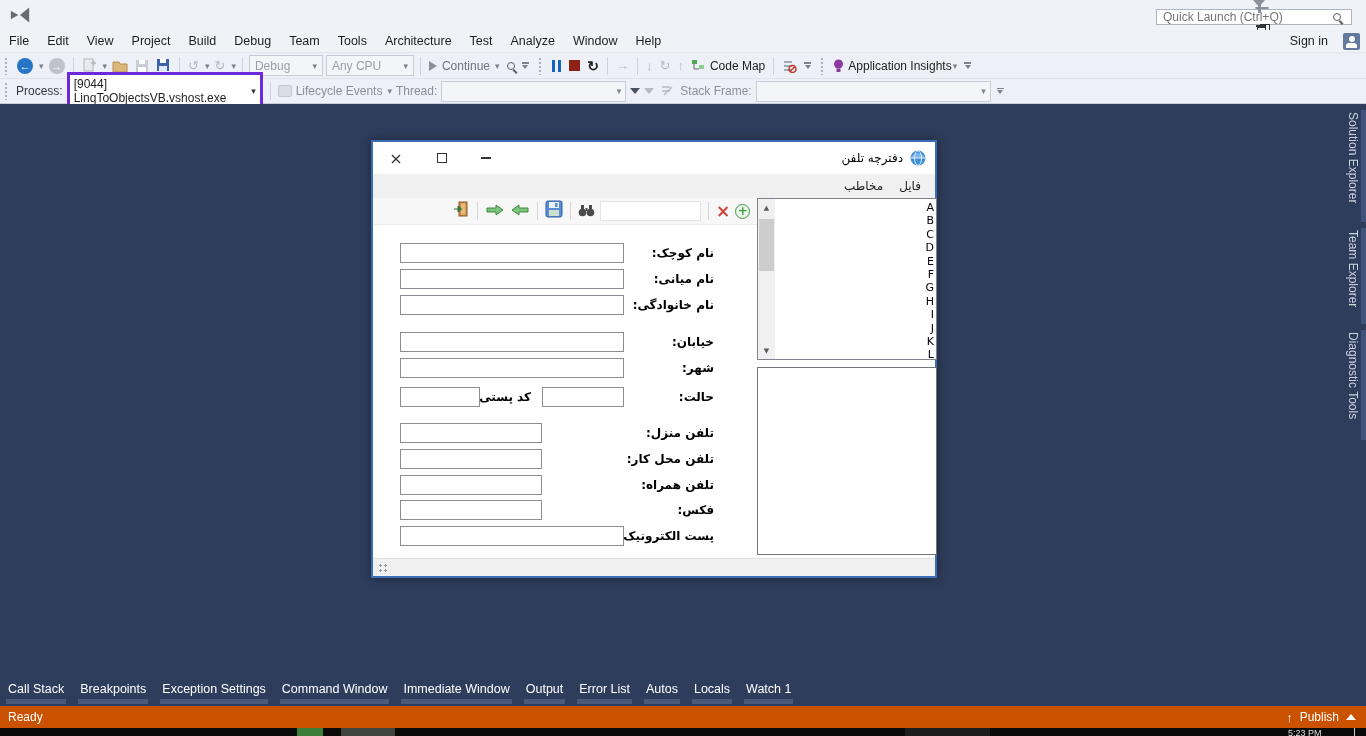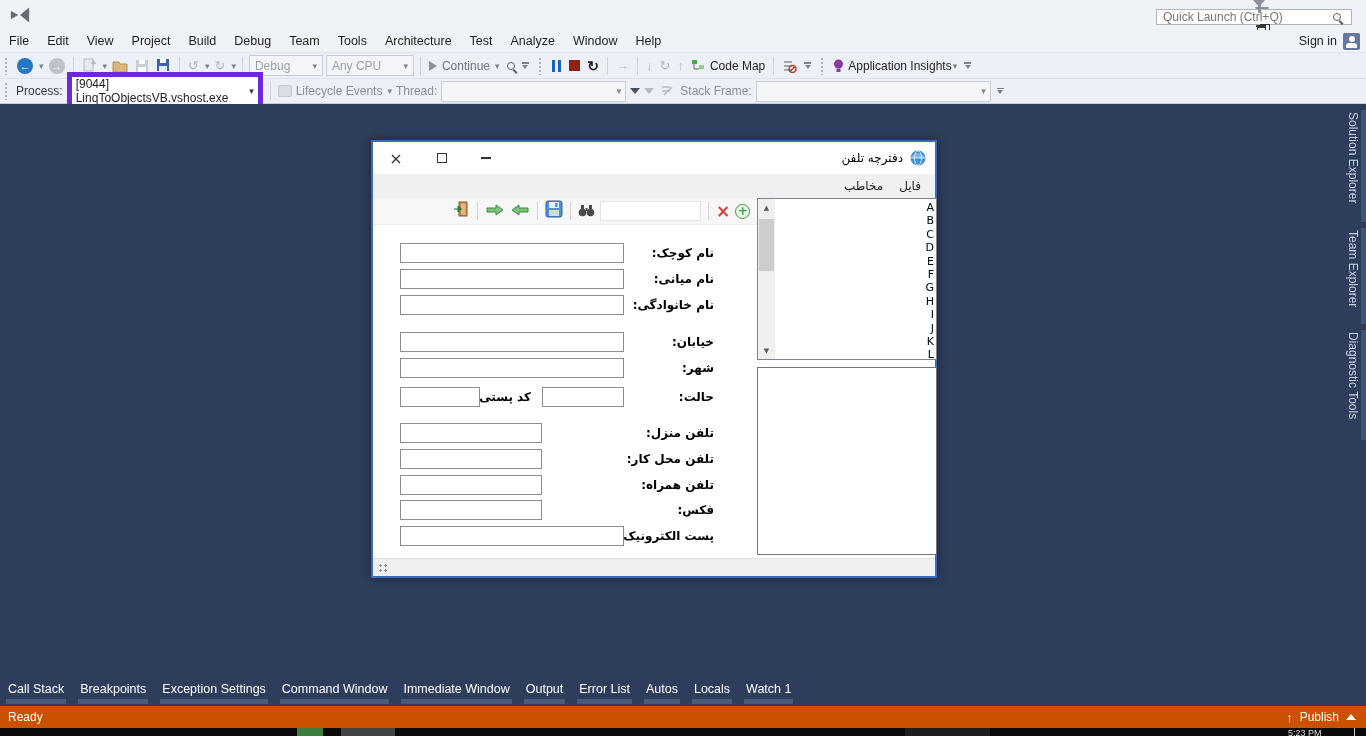--- a/index.html
+++ b/index.html
@@ -20,21 +20,21 @@
   .magnifier { width:8px; height:8px; border:1.5px solid #5a5f68; border-radius:50%; position:relative; margin-right:10px; }
   .magnifier:after { content:""; position:absolute; left:6px; top:6px; width:5px; height:1.5px; background:#5a5f68; transform:rotate(45deg); transform-origin:0 0; }
   .winbtn { width:34px; height:26px; display:flex; align-items:center; justify-content:center; color:#333; }
   .wb-min { width:10px; height:2px; background:#333; }
   .wb-restore { width:9px; height:9px; border:1.5px solid #333; position:relative; background:#eff2f7; }
   .wb-restore:before { content:""; position:absolute; left:2px; top:-4px; width:9px; height:9px; border:1.5px solid #333; border-bottom:none; border-left:none; }
   .wb-close { font-size:15px; line-height:1; color:#333; }
 
   .menubar { position:absolute; left:0; top:30px; width:1366px; height:22px; background:#eff2f7; display:flex; align-items:center; font-size:12.5px; color:#1e1e1e; }
   .menu-item { padding:0 9px; height:22px; display:flex; align-items:center; }
-  .mb-right { position:absolute; right:6px; top:0; height:22px; display:flex; align-items:center; gap:0; }
+  .mb-right { position:absolute; right:6px; top:0; height:22px; display:flex; align-items:center; gap:9px; }
   .signin { font-size:12.5px; color:#1e1e1e; padding:0 6px; }
   .person-icon { width:17px; height:17px; background:#62789c; border-radius:2px; position:relative; }
   .person-icon:before { content:""; position:absolute; left:5.5px; top:3px; width:6px; height:6px; border-radius:50%; background:#fff; }
   .person-icon:after { content:""; position:absolute; left:3px; top:10px; width:11px; height:5px; border-radius:3px 3px 0 0; background:#fff; }
 
   .toolbar1 { position:absolute; left:0; top:52px; width:1366px; height:26px; background:#edf0f6; border-top:1px solid #e2e5ec; display:flex; align-items:center; gap:3px; }
   .toolbar2 { position:absolute; left:0; top:78px; width:1366px; height:26px; background:#edf0f6; border-top:1px solid #dfe3ea; border-bottom:1px solid #c8cdd9; display:flex; align-items:center; gap:4px; }
   .grip { width:5px; height:18px; margin:0 3px 0 4px; background-image:radial-gradient(circle,#a9b0bf 1px,transparent 1.2px); background-size:4px 4px; }
   .vsep { width:1px; height:18px; background:#cdd2dc; margin:0 3px; }
   .tbtn { height:22px; display:flex; align-items:center; justify-content:center; padding:0 2px; }
@@ -49,21 +49,21 @@
   .play-tri { width:0; height:0; border-left:8px solid #8a9099; border-top:5px solid transparent; border-bottom:5px solid transparent; margin-right:5px; }
   .cont-label { font-size:12px; color:#6f757e; margin-right:4px; }
   .pause-icon span { display:inline-block; width:3.5px; height:12px; background:#1565c0; margin:0 1.2px; }
   .stop-icon { width:11px; height:11px; background:#8e2216; }
   .codemap-label,.ai-label { font-size:12px; color:#1e1e1e; margin-left:4px; }
   .dbl-caret { display:flex; flex-direction:column; align-items:center; gap:1px; margin:0 2px; }
   .dbl-caret i { display:block; width:7px; height:1.5px; background:#7d828b; }
   .dbl-caret b { width:0; height:0; border-left:3.5px solid transparent; border-right:3.5px solid transparent; border-top:4px solid #7d828b; }
   .label-dark { font-size:12px; color:#333842; }
   .label-gray { font-size:12px; color:#8a9099; }
-  .proc-combo { width:196px; height:38px; border:5px solid #6d28d9; background:#fff; font-size:12px; color:#1e1e1e; display:flex; align-items:center; justify-content:space-between; padding:0 4px; }
+  .proc-combo { width:196px; height:38px; border:3px solid #6d28d9; background:#fff; font-size:12px; color:#1e1e1e; display:flex; align-items:center; justify-content:space-between; padding:0 4px; }
   .empty-combo { height:21px; background:#f3f5f9; border:1px solid #c8cdd8; display:flex; align-items:center; justify-content:flex-end; padding:0 4px; }
   .funnel-sm { width:10px; height:7px; border-left:5px solid transparent; border-right:5px solid transparent; border-top:6px solid #4a5160; position:relative; }
   .funnel-sm.gray { border-top-color:#b4bac3; }
   .funnel-sm:after { content:""; position:absolute; left:-1px; top:-1px; width:2px; height:6px; background:inherit; }
   .lc-icon { width:14px; height:12px; background:#d9dde5; border:1px solid #c2c7d1; border-radius:2px; }
 
   
   .workspace { position:absolute; left:0; top:104px; width:1366px; height:573px; background:#2e3d5c; }
   .side-strip { position:absolute; right:0; top:104px; width:30px; height:573px; }
   .side-tab { position:absolute; right:6px; writing-mode:vertical-rl; font-size:12px; color:#ccd3e0; white-space:nowrap; }

